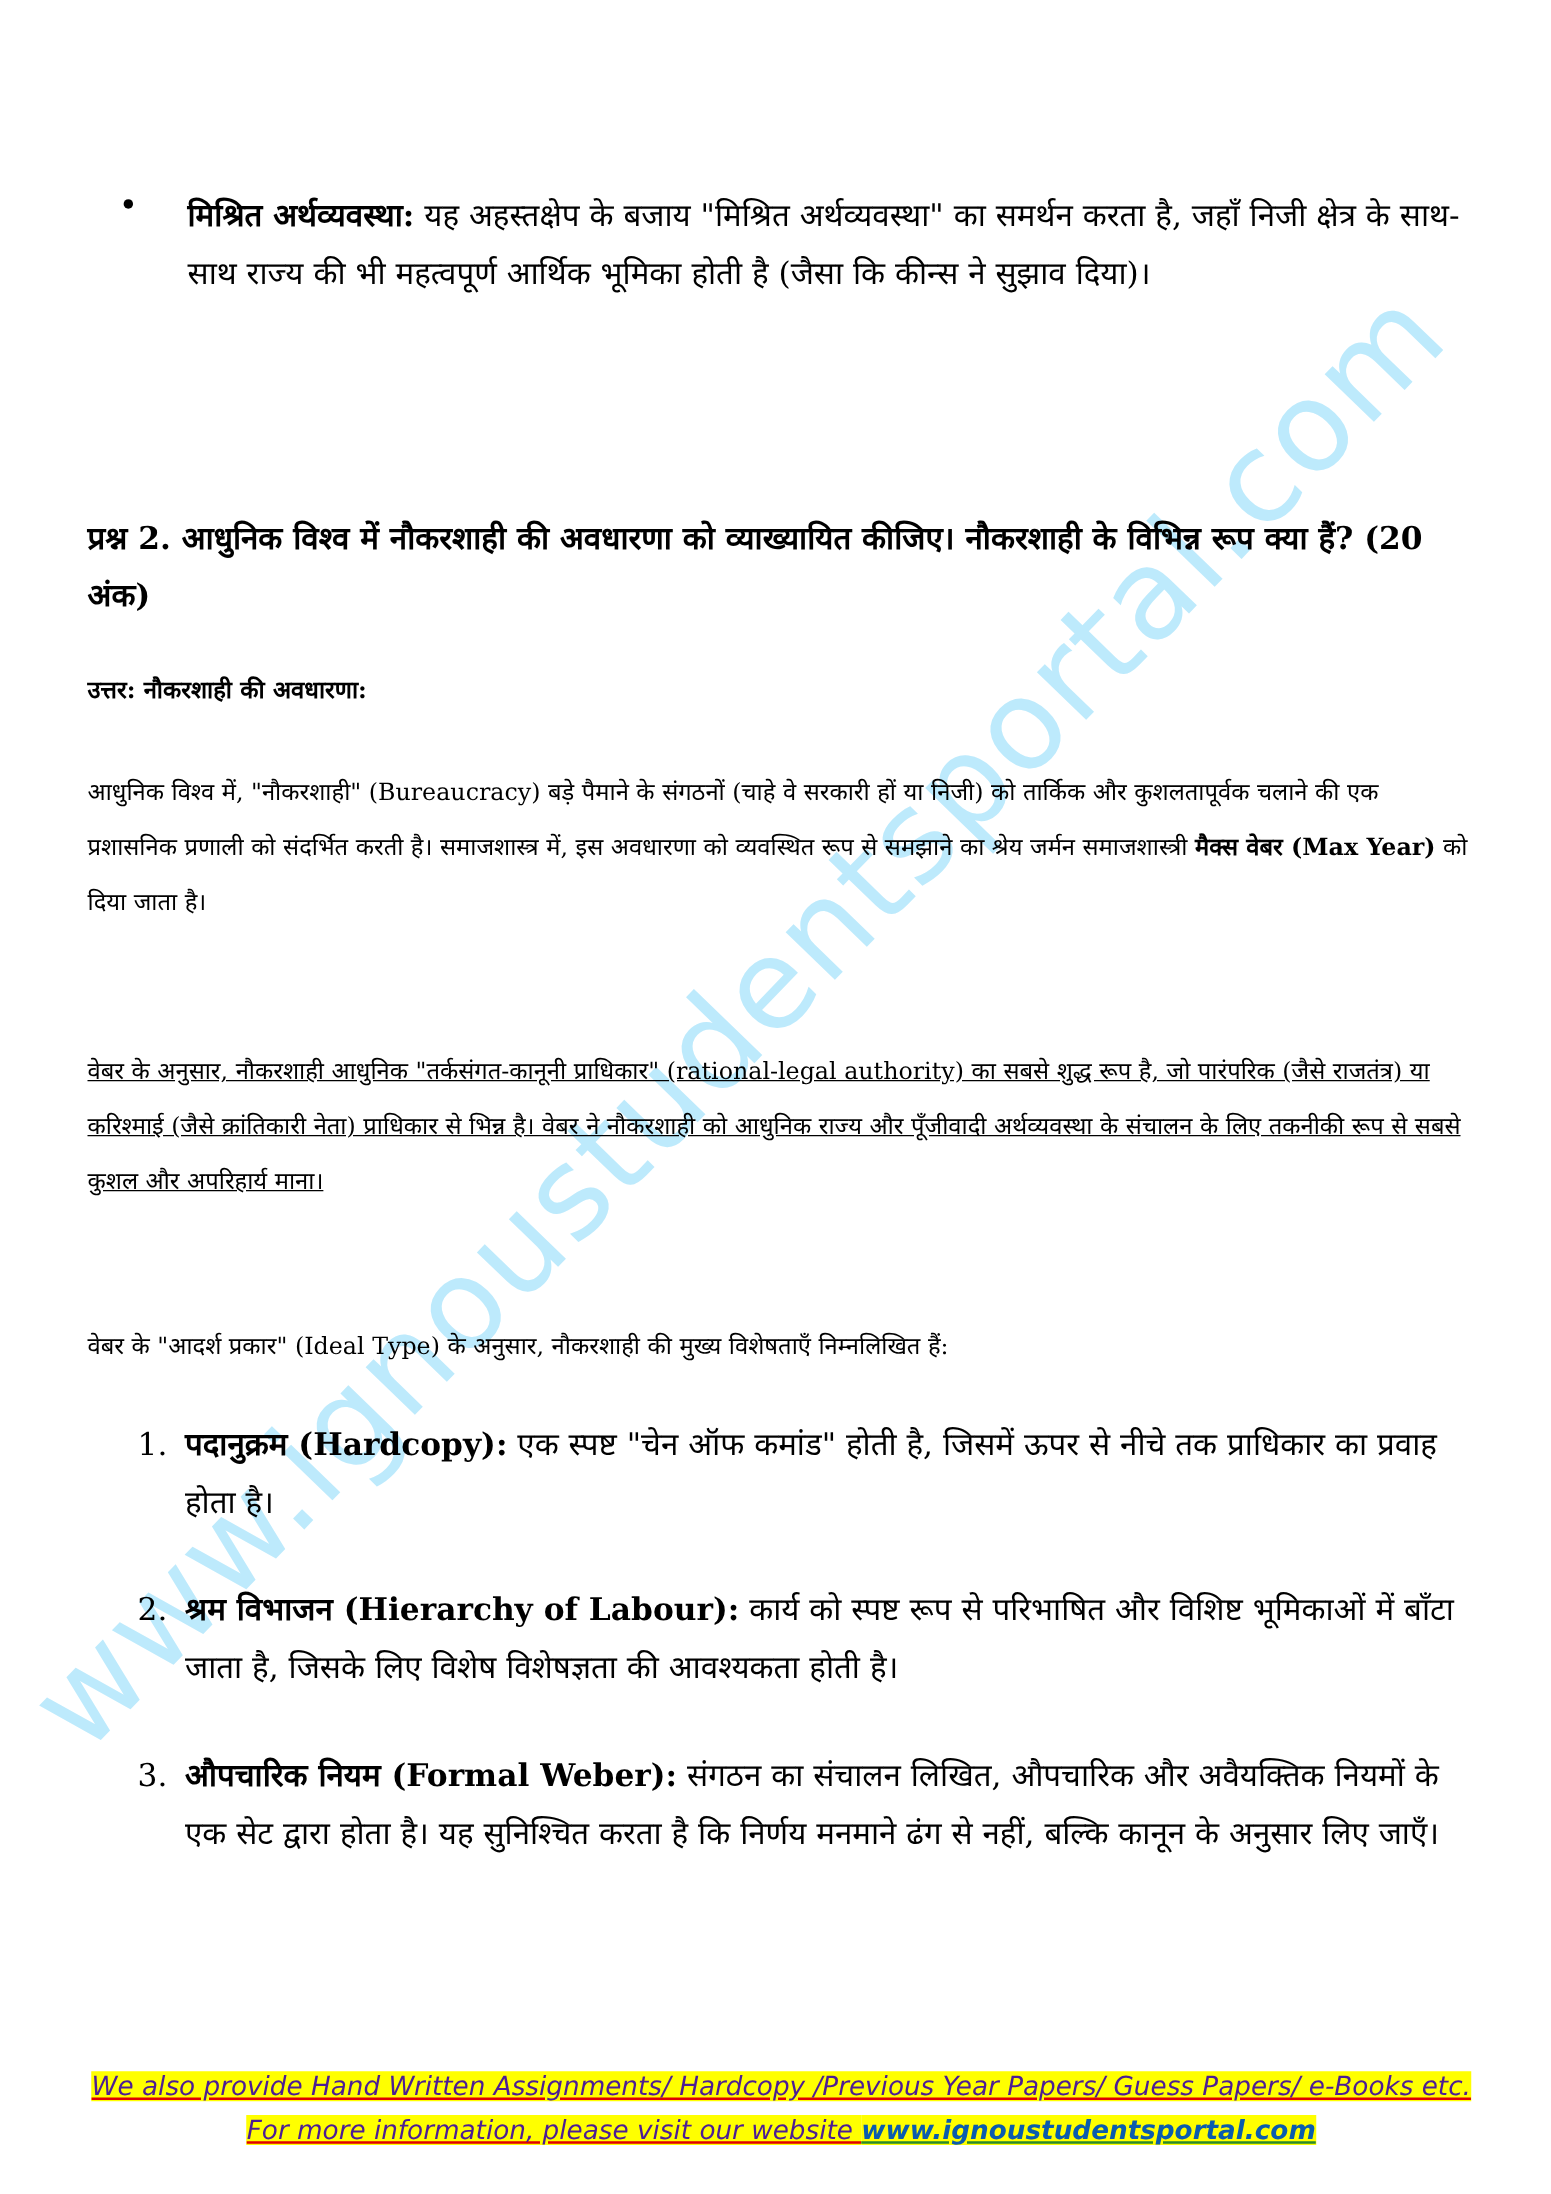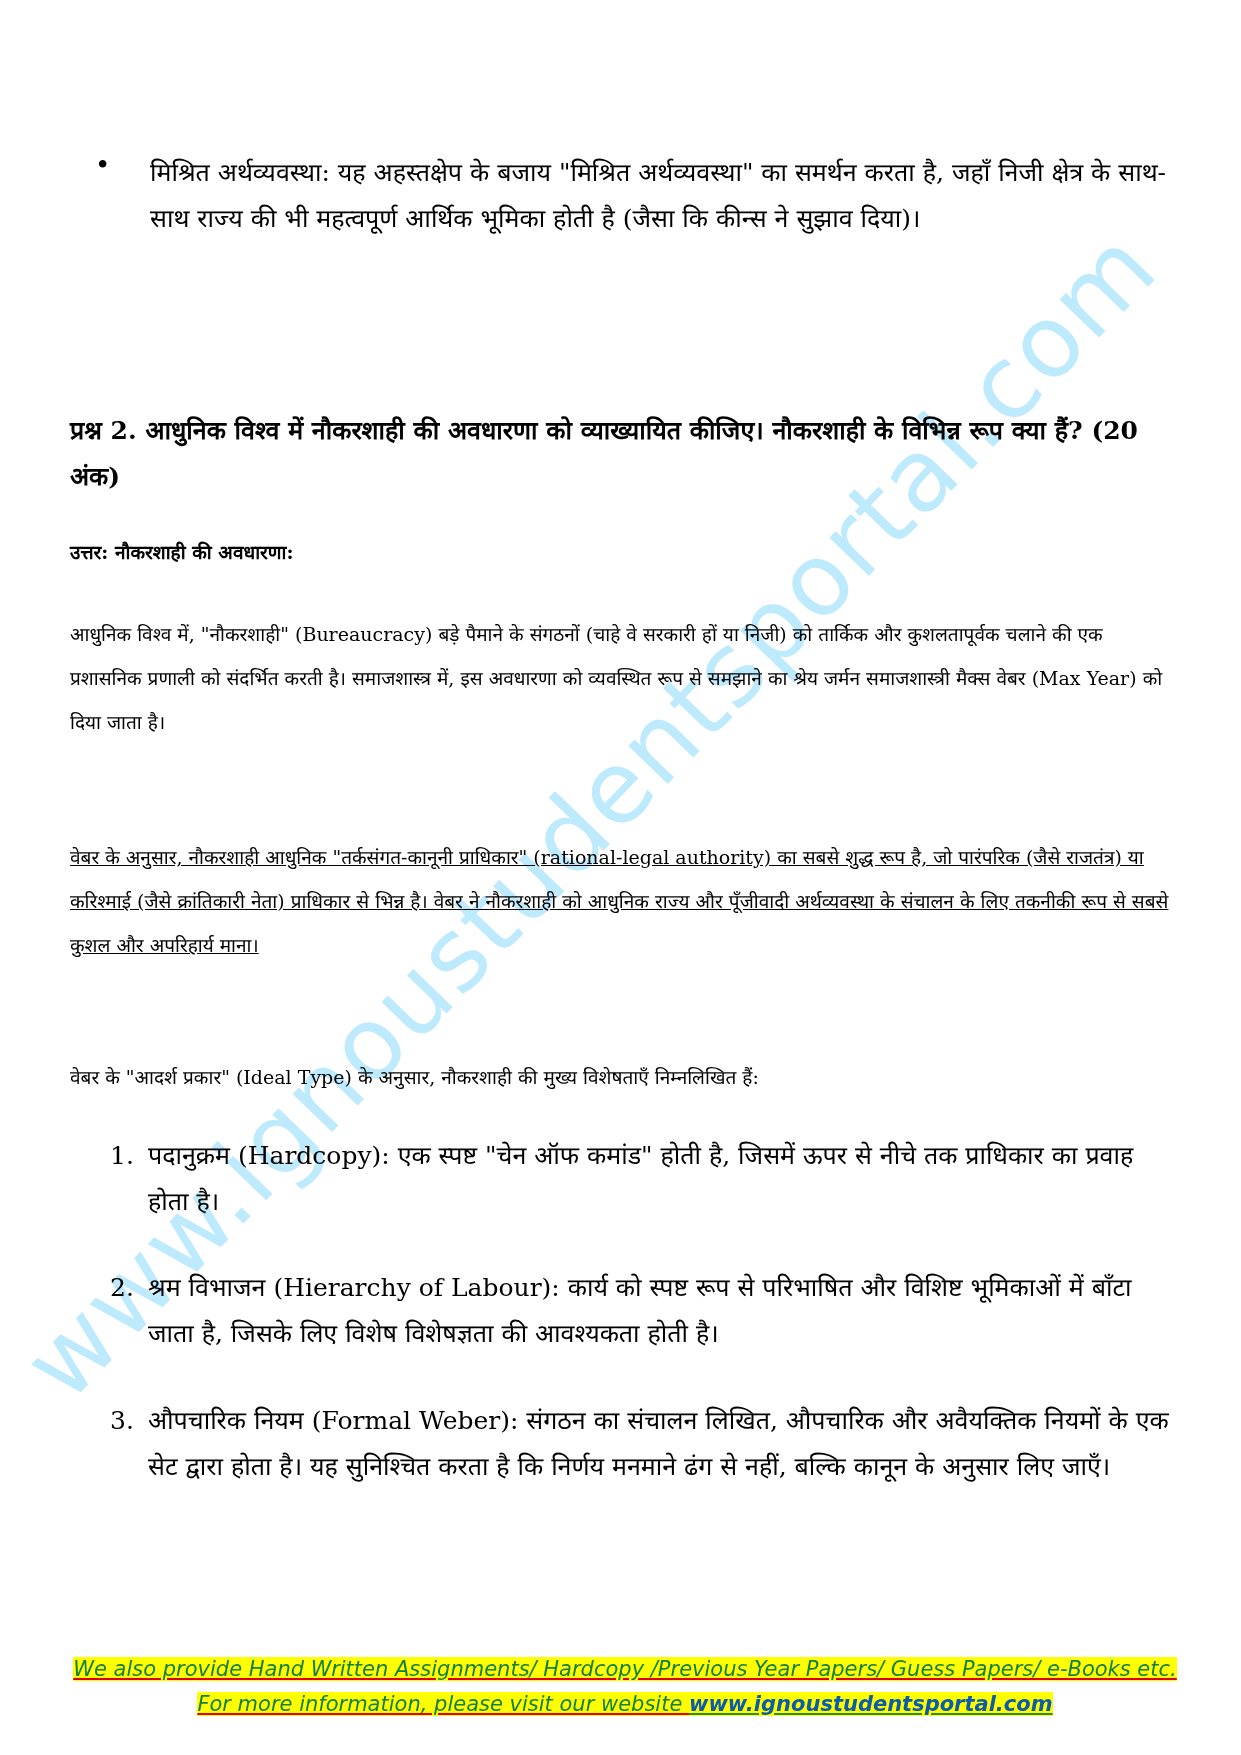--- a/index.html
+++ b/index.html
@@ -14,38 +14,38 @@
     transform: translate(-50%, -50%) rotate(-46deg);
     font-family: "DejaVu Sans", "Liberation Sans", sans-serif;
     font-size: 100px; color: #bdeafc; white-space: nowrap;
     letter-spacing: 2px; z-index: 0; pointer-events: none;
   }
   .content { position: relative; z-index: 1; }
   .block { position: absolute; left: 70px; width: 1110px; font-size: 19px; line-height: 44px; }
   .bullet-item { position: absolute; left: 95px; top: 150px; width: 1090px; }
   .bullet-dot { position: absolute; left: 0; top: 0; font-size: 26px; }
   .bullet-text { position: absolute; left: 55px; top: 0; width: 1040px; font-size: 25px; line-height: 46px; }
-  b, .bold { font-weight: normal; }
+  b, .bold { font-weight: bold; }
   .q-title { top: 408px; font-weight: bold; font-size: 25px; line-height: 46px; }
   .ans-head { top: 530px; font-weight: bold; }
   .p1 { top: 612px; }
   .p2 { top: 835px; text-decoration: underline; }
   .p3 { top: 1055px; }
   .list { position: absolute; left: 110px; width: 1070px; font-size: 25px; line-height: 46px; }
   .list .num { position: absolute; left: 0; top: 0; }
   .list .txt { position: absolute; left: 38px; top: 0; width: 1030px; }
   .li1 { top: 1133px; }
   .li2 { top: 1265px; }
   .li3 { top: 1398px; }
   .footer {
     position: absolute; left: 60px; top: 1652px; width: 1130px;
     font-family: "DejaVu Sans", "Liberation Sans", sans-serif;
     font-style: italic; font-size: 21px; line-height: 35px; text-align: center;
   }
-  .footer span.hl { background: #ffff00; color: #15803d; text-decoration: underline; text-decoration-color: #e00000; }
+  .footer span.hl { background: #ffff00; color: #4c1d95; text-decoration: underline; text-decoration-color: #e00000; }
   .footer a { background: #ffff00; color: #0b5cad; font-weight: bold; text-decoration: underline; text-decoration-color: #2a8a2a; }
 </style>
 </head>
 <body>
 
 <div class="page">
   <div class="watermark">www.ignoustudentsportal.com</div>
 
   <div class="content">
 

